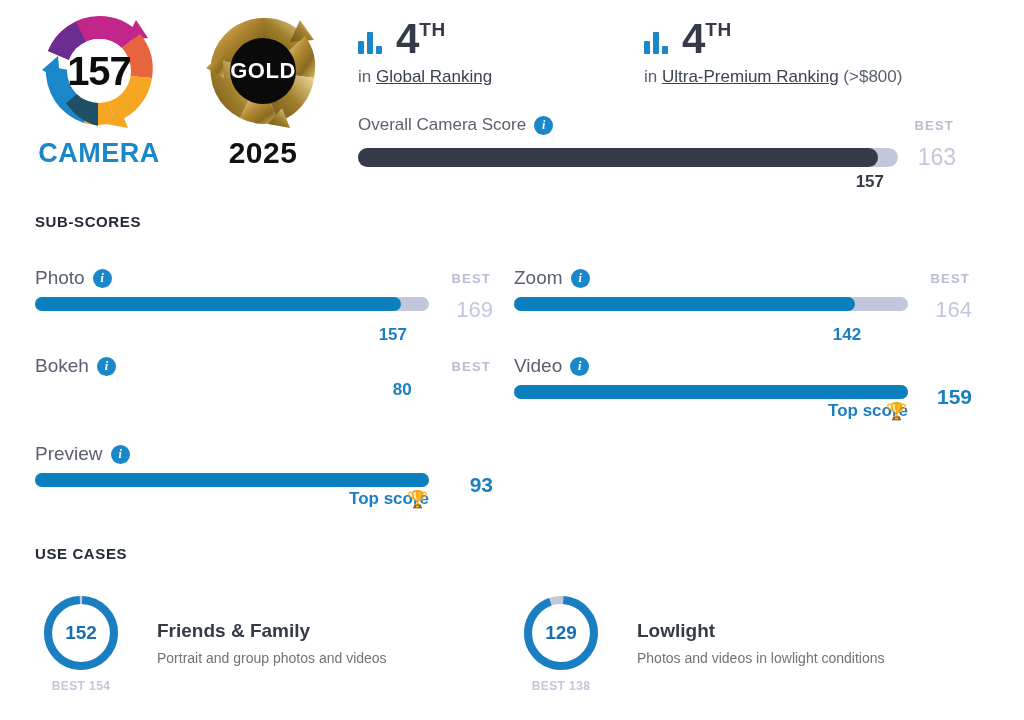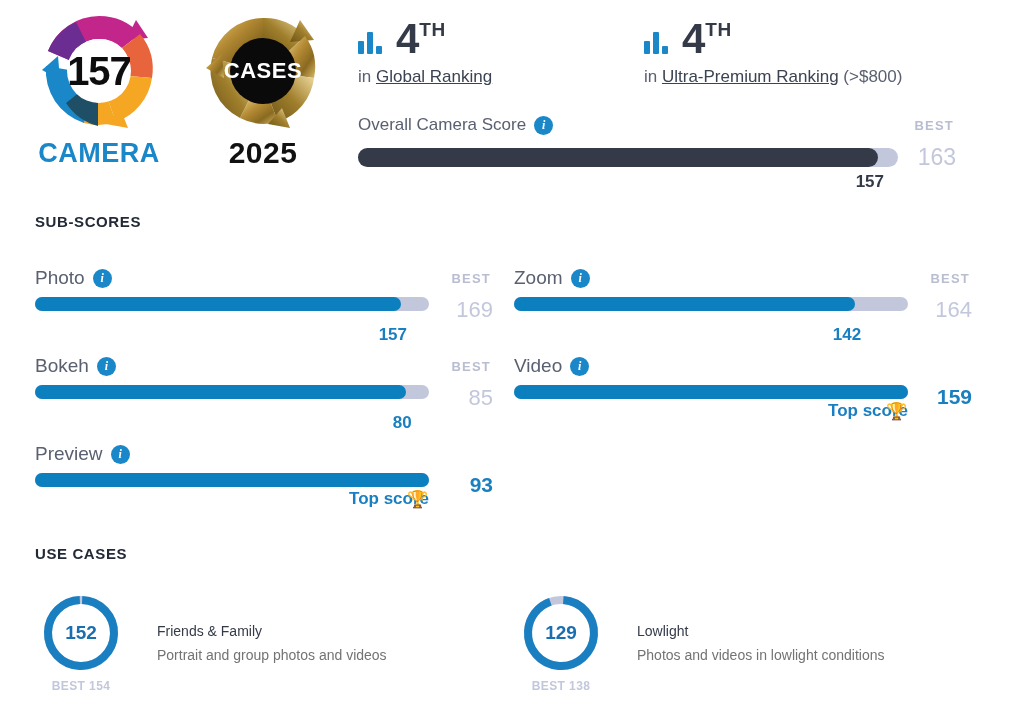--- a/index.html
+++ b/index.html
@@ -112,21 +112,21 @@
   .uc-ring-val {
     position:absolute; left:0; top:0; width:80px; height:80px;
     display:flex; align-items:center; justify-content:center;
     font-size:19px; font-weight:bold; color:#1a6fb0;
   }
   .uc-best {
     position:absolute; left:0; top: 86px; width:80px; text-align:center;
     font-size: 12px; font-weight:bold; color:#c3c7dc; letter-spacing:0.4px;
   }
   .uc-text { padding-top: 20px; }
-  .uc-title { font-size: 14px; font-weight:normal; color:#343a48; }
+  .uc-title { font-size: 19px; font-weight:bold; color:#343a48; }
   .uc-desc { margin-top: 8px; font-size: 14px; color:#737373; }
 
   
   .info-icon {
     width: 19px; height: 19px; border-radius: 50%; background:#1a87c8;
     display:inline-flex; align-items:center; justify-content:center;
     color:#fff; font-size: 12px; font-weight:bold; font-style: italic;
     font-family:"Liberation Serif", serif; cursor:pointer; flex:none;
   }
 </style>
@@ -188,21 +188,21 @@
             <path d="M59 6 L59 30 A31 31 0 0 1 83 41 L101 24 A53 53 0 0 0 59 6 Z" fill="url(#g2)"></path>
             <path d="M96 8 L110 28 L86 30 Z" fill="url(#g2)"></path>
             <path d="M101 24 A53 53 0 0 1 110 66 L88 63 A31 31 0 0 0 83 41 Z" fill="url(#g1)"></path>
             <path d="M110 66 A53 53 0 0 1 74 110 L66 89 A31 31 0 0 0 88 63 Z" fill="url(#g2)"></path>
             <path d="M74 110 A53 53 0 0 1 36 106 L46 86 A31 31 0 0 0 66 89 Z" fill="url(#g1)"></path>
             <path d="M78 96 L86 116 L64 112 Z" fill="url(#g2)"></path>
             <path d="M8 46 A53 53 0 0 0 36 106 L46 86 A31 31 0 0 1 30 52 Z" fill="url(#g2)"></path>
             <path d="M18 42 L2 56 L20 66 Z" fill="url(#g1)"></path>
             <circle cx="59" cy="59" r="33" fill="#0a0a0a"></circle>
           </svg>
-          <div class="gold-text">CASES</div>
+          <div class="gold-text">GOLD</div>
         </div>
         <div class="gold-year">2025</div>
       </div>
     </div>
 
     <div class="rankings">
 
       <div class="rank-block">
         <div class="rank-top">
           <span class="rank-icon">
@@ -305,26 +305,20 @@
     </div>
 
     <div class="sub-row" style="left:35px; top:96px;">
       <div class="sub-head">
         <div class="sub-name">
           <span>Bokeh</span>
           <span class="info-icon">i</span>
         </div>
         <div class="best-word" style="padding-right:14px;">BEST</div>
       </div>
-      <div class="sub-bar-row">
-        <div class="sub-track">
-          <div class="sub-fill" style="width: 94.1%;"></div>
-        </div>
-        <div class="sub-best">85</div>
-      </div>
       <div class="sub-value-row">
         <span style="left: calc(94.1% + 6px);">80</span>
       </div>
     </div>
 
     <div class="sub-row" style="left:514px; top:96px;">
       <div class="sub-head">
         <div class="sub-name">
           <span>Video</span>
           <span class="info-icon">i</span>

